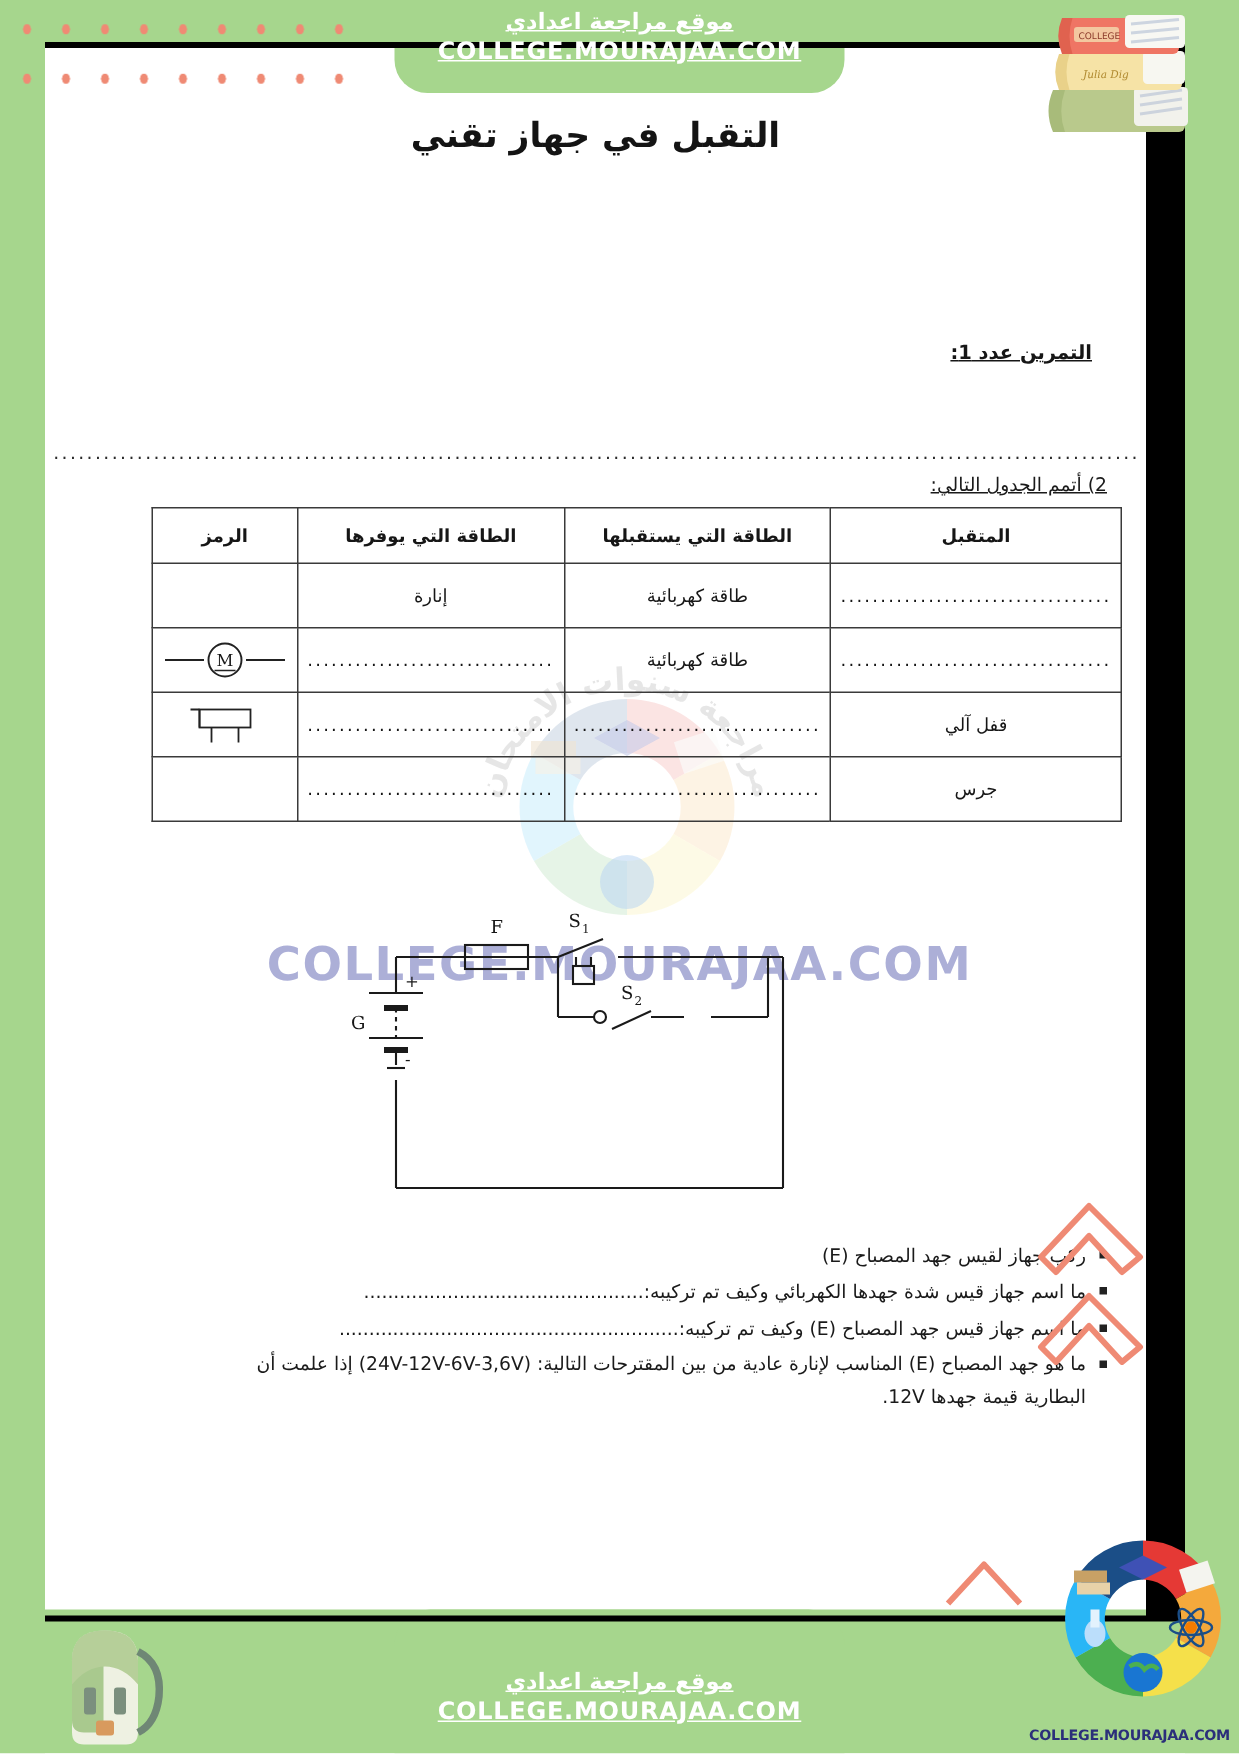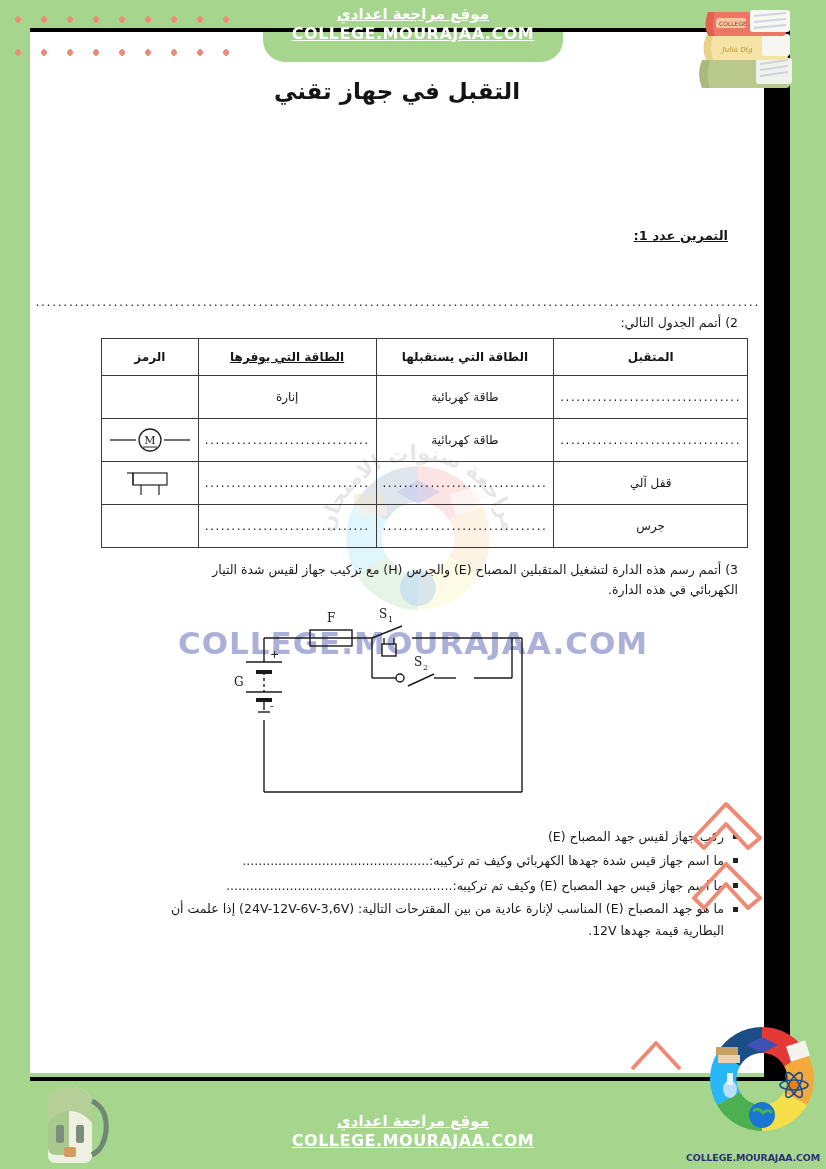--- a/index.html
+++ b/index.html
@@ -172,21 +172,21 @@
     color: #161616;
   }
   .q-line {
     position: absolute;
     direction: rtl;
     font-size: 12.5px;
     color: #1a1a1a;
     text-align: right;
   }
   .q1 { right: 22px; top: 188px; }
-  .q2 { right: 22px; top: 245px; }
+  .q2 { right: 22px; top: 245px; text-decoration: underline; }
   .q3 {
     right: 22px; top: 490px;
     width: 570px;
     line-height: 1.6;
   }
   .dot-fill {
     letter-spacing: 1.6px;
     color: #2a2a2a;
   }
   .dots-row {
@@ -219,21 +219,21 @@
     padding: 2px 6px;
     background: transparent;
   }
   table.energy th {
     font-weight: bold;
     height: 32px;
     margin-left: 23px;
   }
   .col-recv  { width: 160px; }
   .col-in    { width: 160px; }
-  .col-out   { width: 160px; text-decoration: underline; }
+  .col-out   { width: 160px; }
   .col-sym   { width: 120px; }
   .cell-dots {
     font-size: 12px;
     letter-spacing: 1.5px;
     color: #2a2a2a;
   }
   .sym-wrap { display:flex; align-items:center; justify-content:center; }
 
   
   .circuit {
@@ -448,21 +448,20 @@
         </tr>
         <tr>
           <td>جرس</td>
           <td class="cell-dots">...............................</td>
           <td class="cell-dots">...............................</td>
           <td></td>
         </tr>
       </tbody>
     </table>
 
-    <div class="q-line q3">3) أتمم رسم هذه الدارة لتشغيل المتقبلين المصباح (E) والجرس (H) مع تركيب جهاز لقيس شدة التيار الكهربائي في هذه الدارة.</div>
 
     <svg class="circuit" viewBox="0 0 350 220">
       <g stroke="#1a1a1a" stroke-width="1.4" fill="none">
 
         <line x1="40" y1="38" x2="148" y2="38"></line>
         <line x1="188" y1="38" x2="298" y2="38"></line>
 
         <rect x="86" y="30" width="42" height="16"></rect>
 
         <line x1="148" y1="38" x2="178" y2="26"></line>

